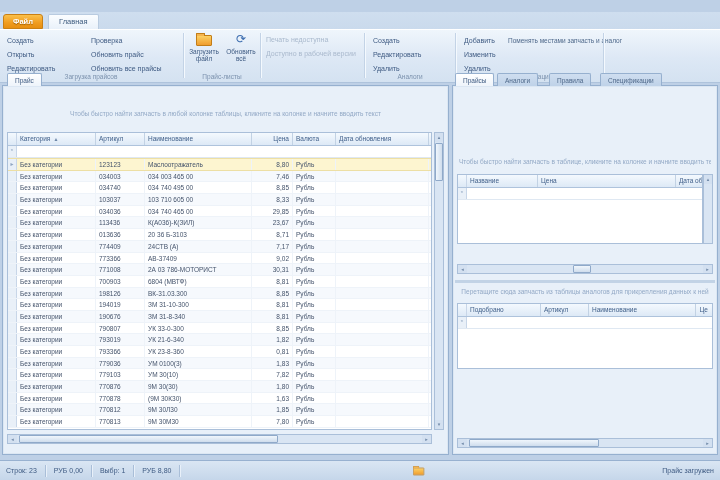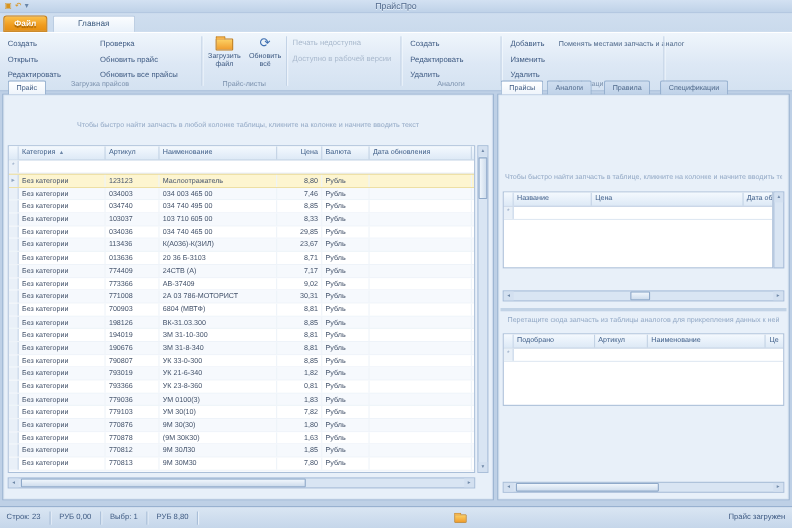--- a/index.html
+++ b/index.html
@@ -15,21 +15,21 @@
   .qat .qi.blue{color:#6a86a8;}
   .title{position:absolute;left:0;right:0;top:1px;text-align:center;font-size:8px;
     color:#51698c;text-shadow:0 1px 0 #eaf2fa;}
   
   .tabrow{position:absolute;left:0;top:12px;right:0;height:30px;
     background:linear-gradient(#cfdeef,#c6d7ea);}
   .filebtn{position:absolute;left:3px;top:2px;width:40px;height:15px;border-radius:3px 3px 0 0;
     background:linear-gradient(#fbc04a,#f09c1f 60%,#e78f10);border:1px solid #c97f14;
     color:#fff;font-size:7.5px;font-weight:bold;text-align:center;line-height:14px;
     text-shadow:0 1px 1px #a05f00;}
-  .ribtab{position:absolute;left:48px;top:2px;height:15px;padding:0 22px;border-radius:2px 2px 0 0;
+  .ribtab{position:absolute;left:48px;top:2px;height:15px;padding:0 10px;border-radius:2px 2px 0 0;
     background:linear-gradient(#fbfdff,#e9f1fa);border:1px solid #b9cbe0;border-bottom:none;
     font-size:7.5px;line-height:14px;color:#3c5a7e;}
   
   .ribbon{position:absolute;left:0;top:29px;right:0;height:54px;
     background:linear-gradient(#f0f6fc,#dde8f5 55%,#d4e2f1);border-bottom:1px solid #aec3dc;
     box-shadow:inset 0 1px 0 #ffffff;}
   .rgroup{position:absolute;top:0;bottom:0;}
   .rsep{position:absolute;top:4px;bottom:4px;width:1px;background:#c3d3e6;box-shadow:1px 0 0 #f4f9fe;}
   .sbtn{position:absolute;height:13px;font-size:7px;line-height:13px;color:#3e5a82;
     padding:0 3px;white-space:nowrap;border-radius:2px;}
@@ -90,28 +90,20 @@
     background:linear-gradient(#dae6f3,#c5d6ea);border-top:1px solid #98b1d0;
     display:flex;align-items:center;font-size:7px;color:#3e5a82;padding:0 6px;gap:8px;}
   .ssep{width:1px;height:12px;background:#a9bed8;box-shadow:1px 0 0 #e8f0f9;}
   .sfolder{transform:scale(0.7);transform-origin:left center;}
 </style>
 </head>
 <body>
 
 <div class="window">
 
-  <div class="titlebar">
-    <div class="qat">
-      <span class="qi">▣</span>
-      <span class="qi">↶</span>
-      <span class="qi blue">▾</span>
-    </div>
-    <div class="title">ПрайсПро</div>
-  </div>
 
   <div class="tabrow">
     <div class="filebtn">Файл</div>
     <div class="ribtab">Главная</div>
   </div>
 
   <div class="ribbon">
 
     <div class="rgroup" style="left:0;width:182px;">
       <div class="sbtn" style="left:4px;top:5px;">Создать</div>

